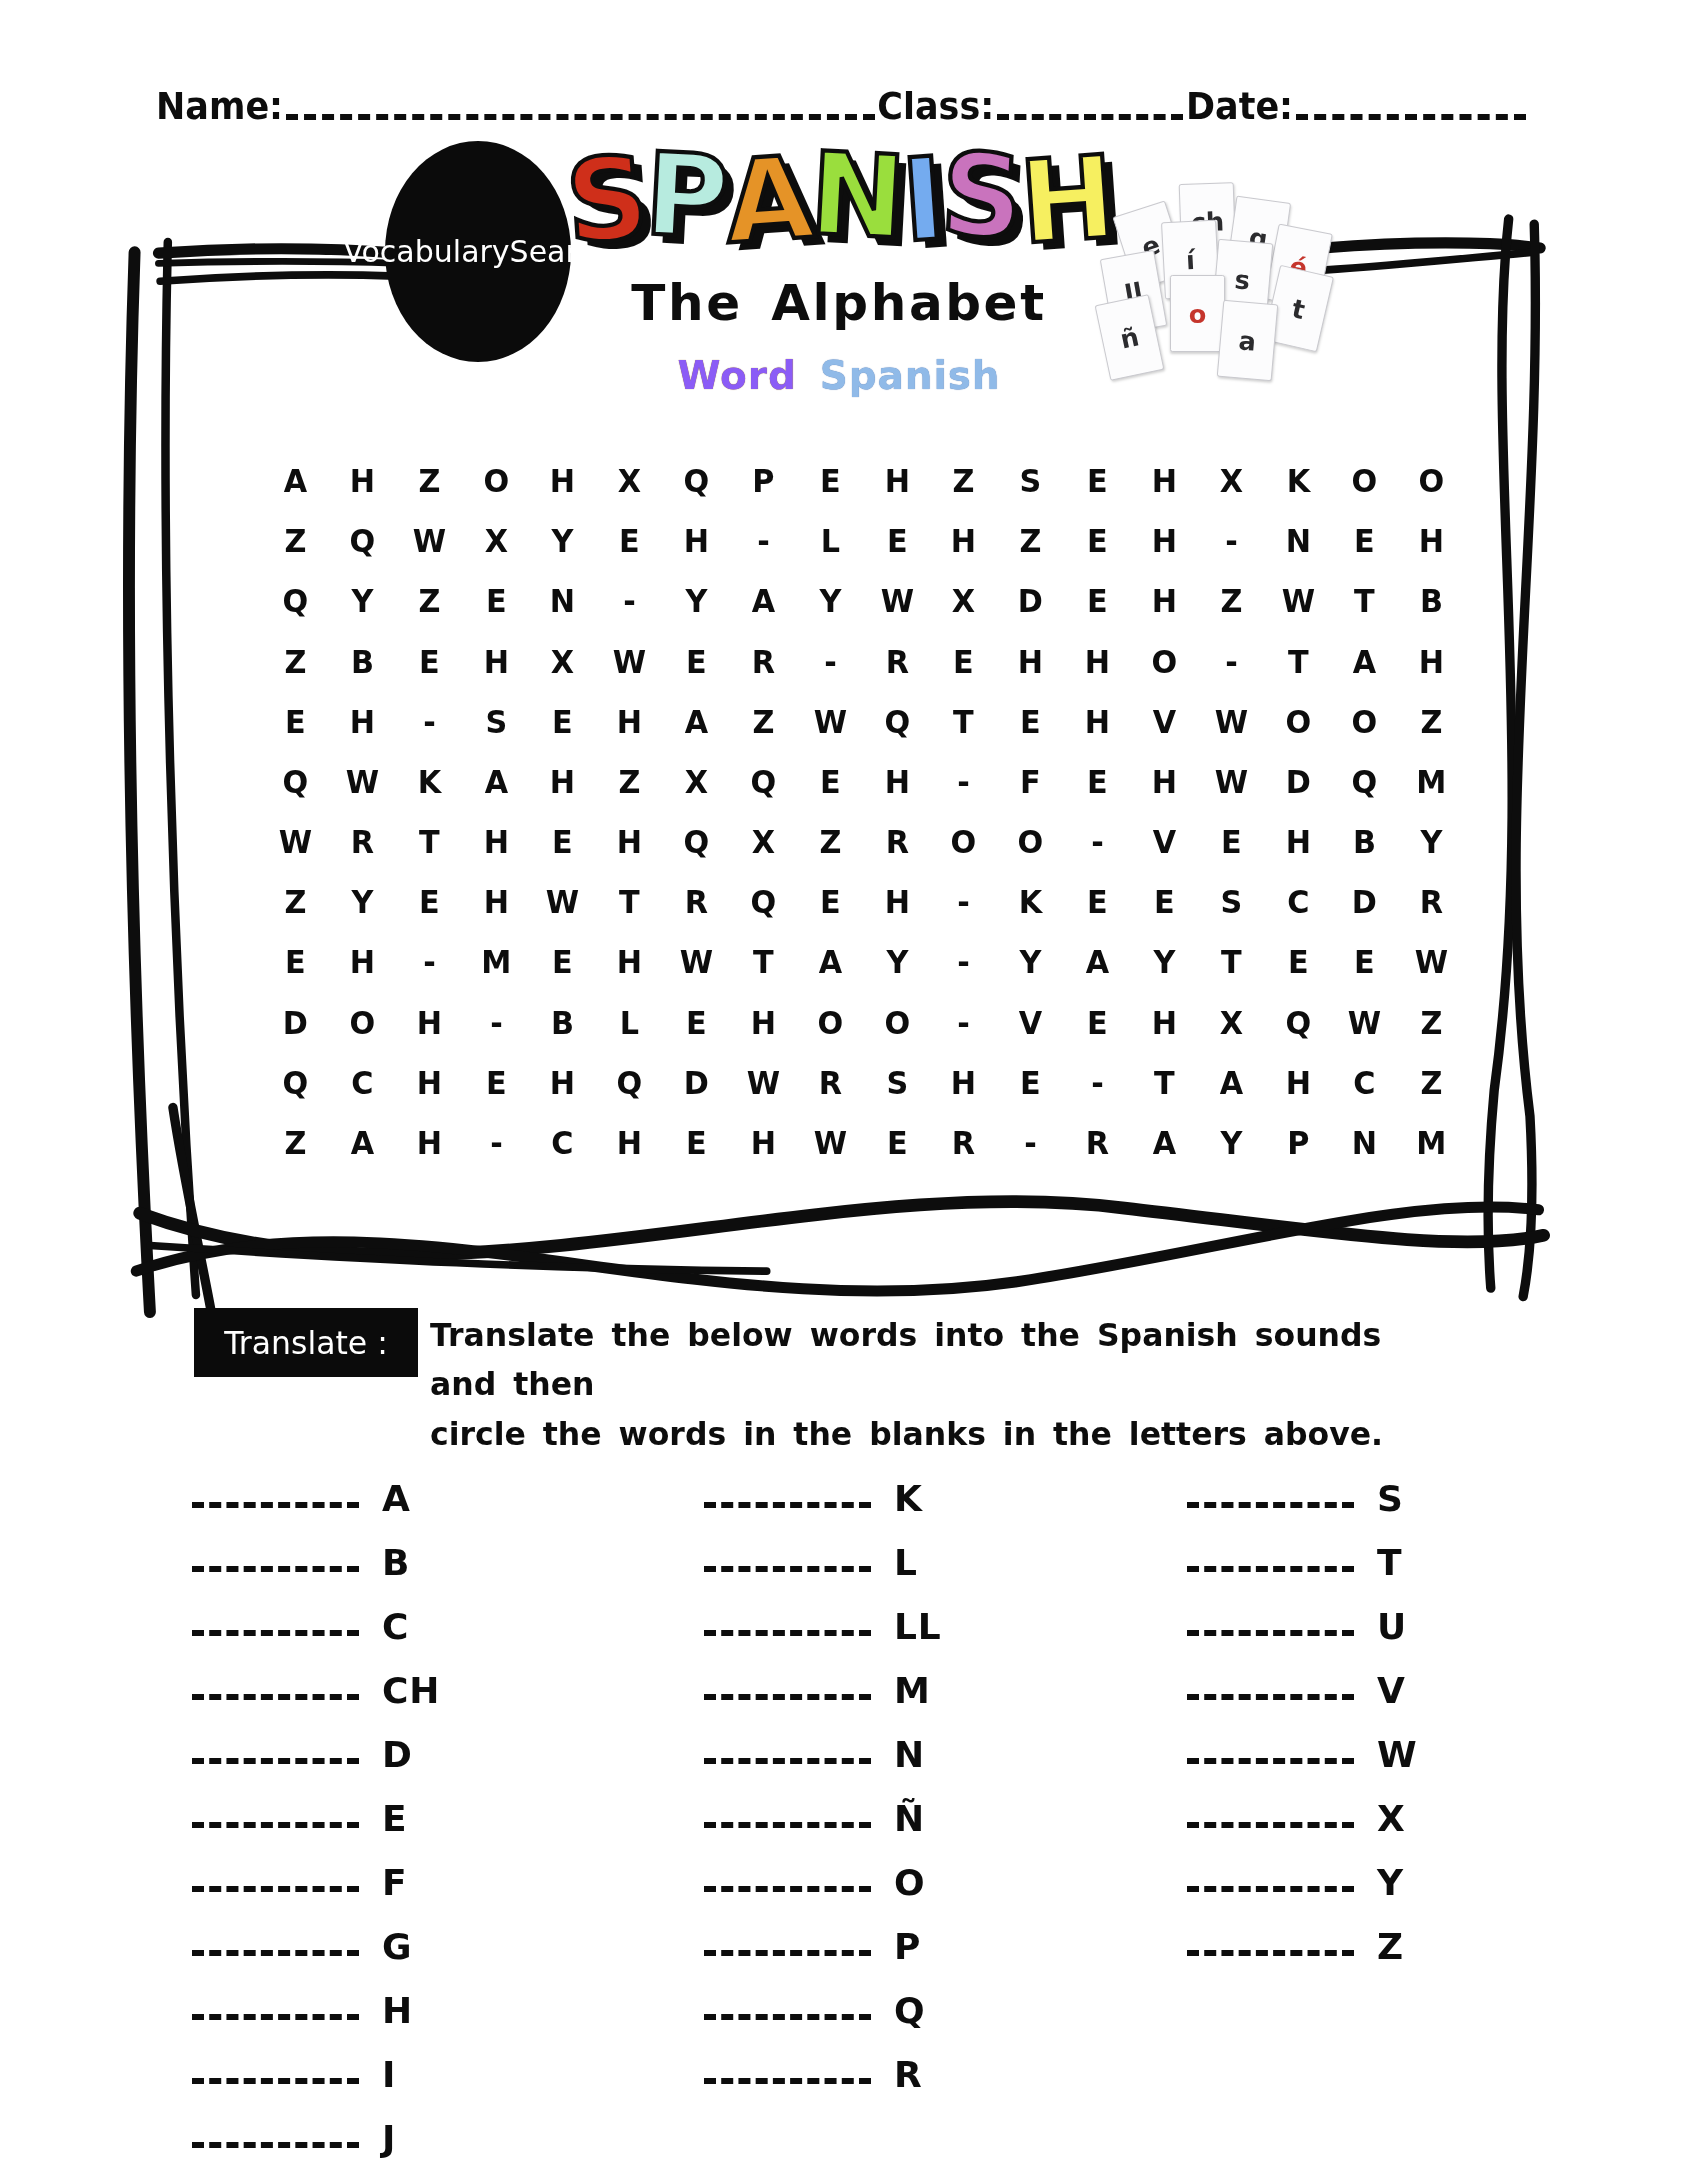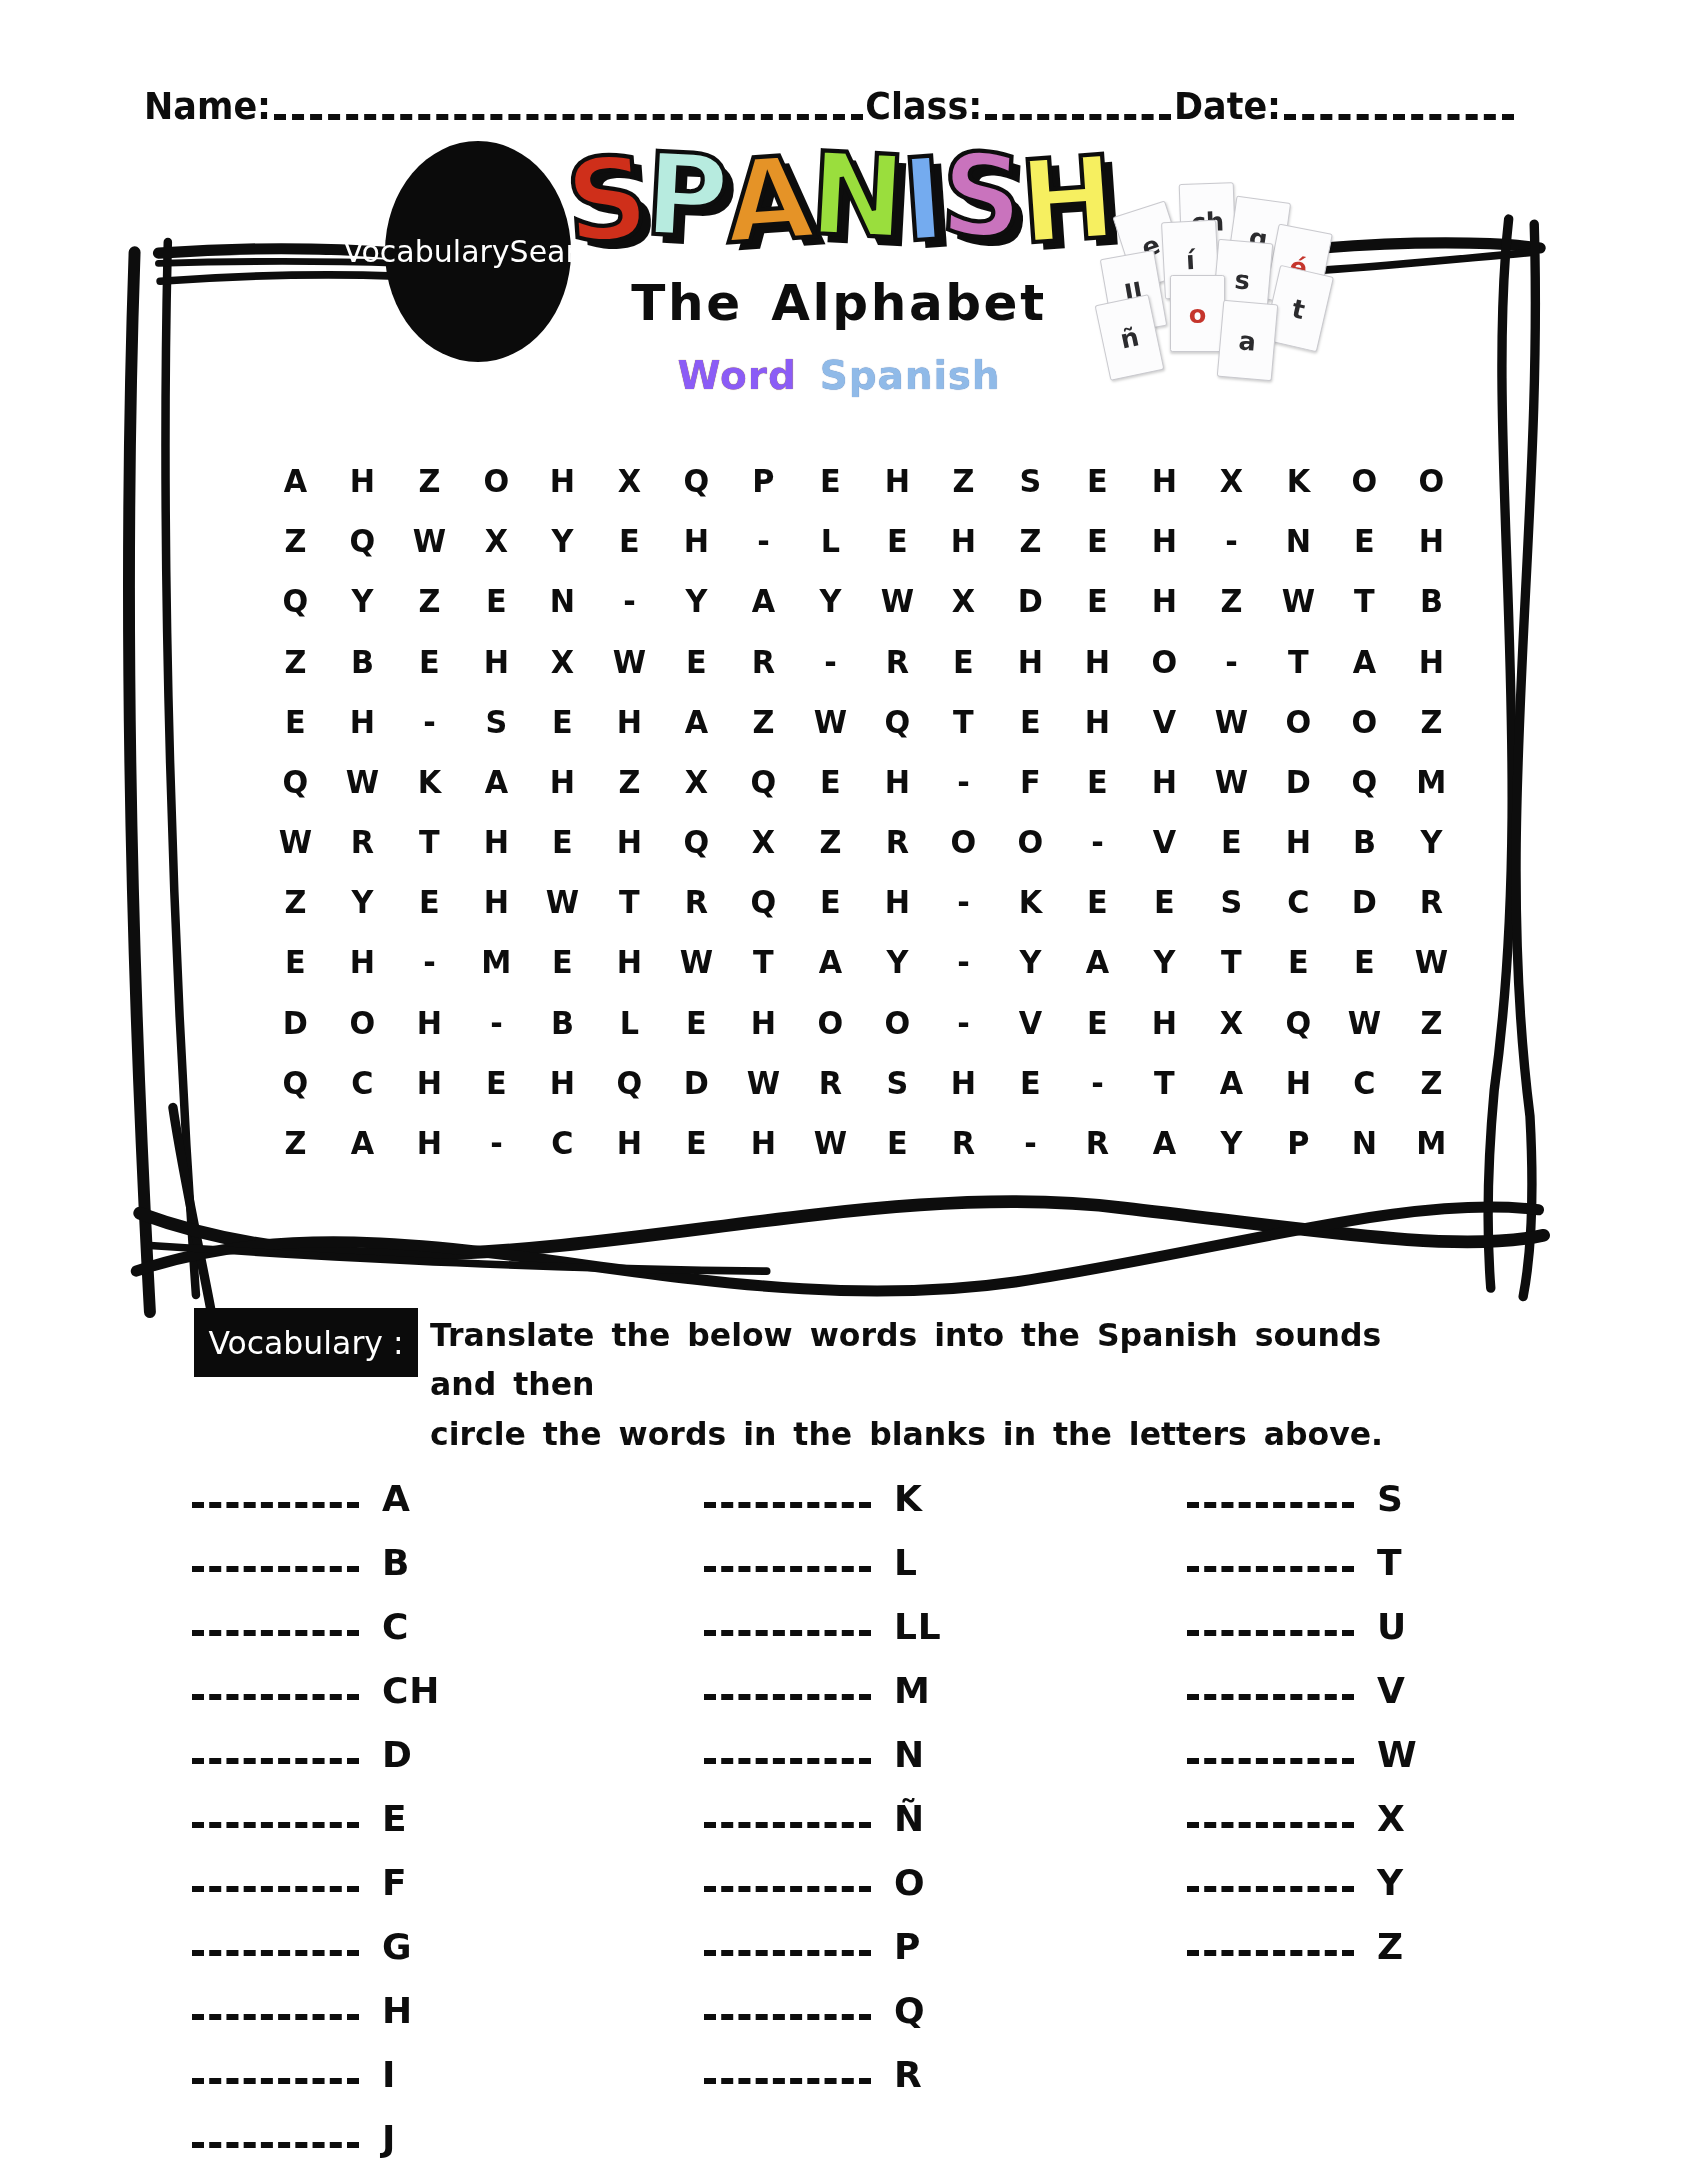--- a/index.html
+++ b/index.html
@@ -1,21 +1,21 @@
 <!DOCTYPE html>
 <html style="font-size:13.6px"><head>
 <meta charset="utf-8">
 <style>
   html,body{margin:0;padding:0;background:#ffffff;}
   .page{position:relative;width:1685px;height:2181px;background:#ffffff;overflow:hidden;
         font-family:"DejaVu Sans","Liberation Sans",sans-serif;color:#0d0d0d;}
   .frame{position:absolute;left:0;top:0;pointer-events:none;}
 
   
-  .name-row{position:absolute;left:144px;top:89px;width:1373px;display:flex;align-items:flex-end;
+  .name-row{position:absolute;left:156px;top:89px;width:1373px;display:flex;align-items:flex-end;
             font-weight:bold;font-size:35px;letter-spacing:0px;}
   .name-row .lbl{line-height:1;transform:scaleY(1.05);}
   .fill{border-bottom:6.8px dashed #0d0d0d;height:0;margin:0 2.6px 4.3px 2.6px;}
   .f1{flex:720;}.f2{flex:228;}.f3{flex:282;}
 
   
   .badge{position:absolute;left:385px;top:141px;width:186px;height:221px;background:#0b0b0b;
          border-radius:50%;color:#fff;display:flex;align-items:center;
          justify-content:center;font-size:30px;line-height:1.5;text-align:center;}
 
@@ -337,21 +337,21 @@
       <div class="cell">-</div>
       <div class="cell">R</div>
       <div class="cell">A</div>
       <div class="cell">Y</div>
       <div class="cell">P</div>
       <div class="cell">N</div>
       <div class="cell">M</div>
     </div>
 
   <div class="directions">
-    <div class="dir-box">Vocabulary :</div>
+    <div class="dir-box">Translate :</div>
     <div class="dir-text">
       <div>Translate the below words into the Spanish sounds and then</div>
       <div>circle the words in the blanks in the letters above.</div>
     </div>
   </div>
 
   <div id="wordlist">
       <div class="wl-col" style="left: 192px;">
         <div class="wl-row">
           <div class="wl-blank"></div>

